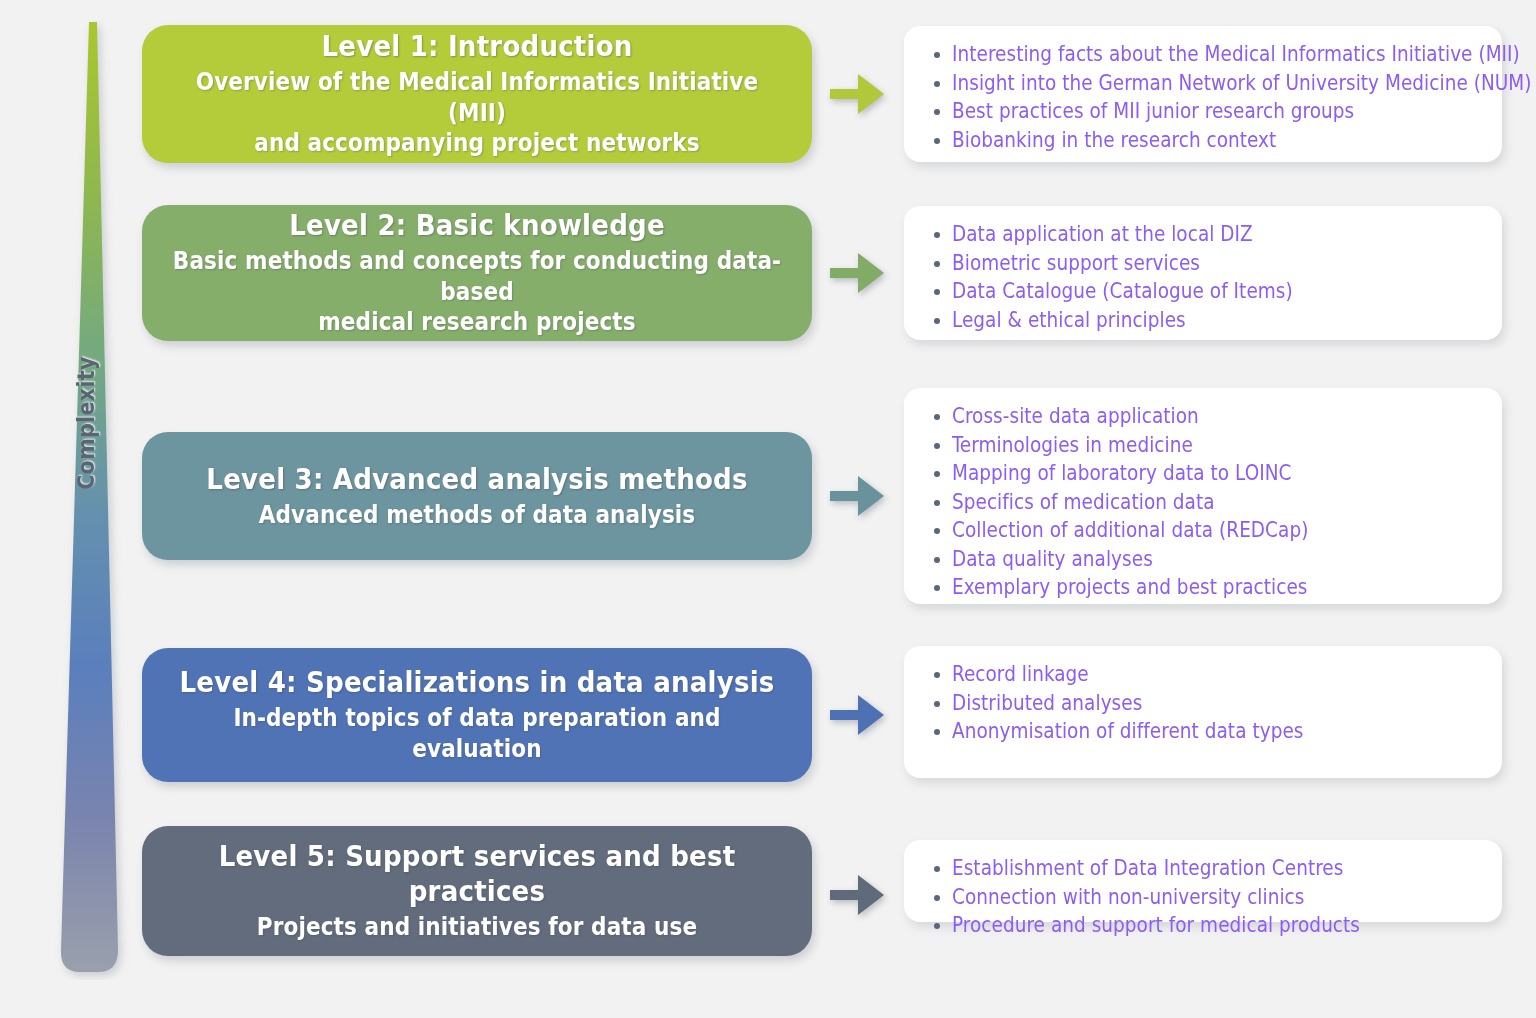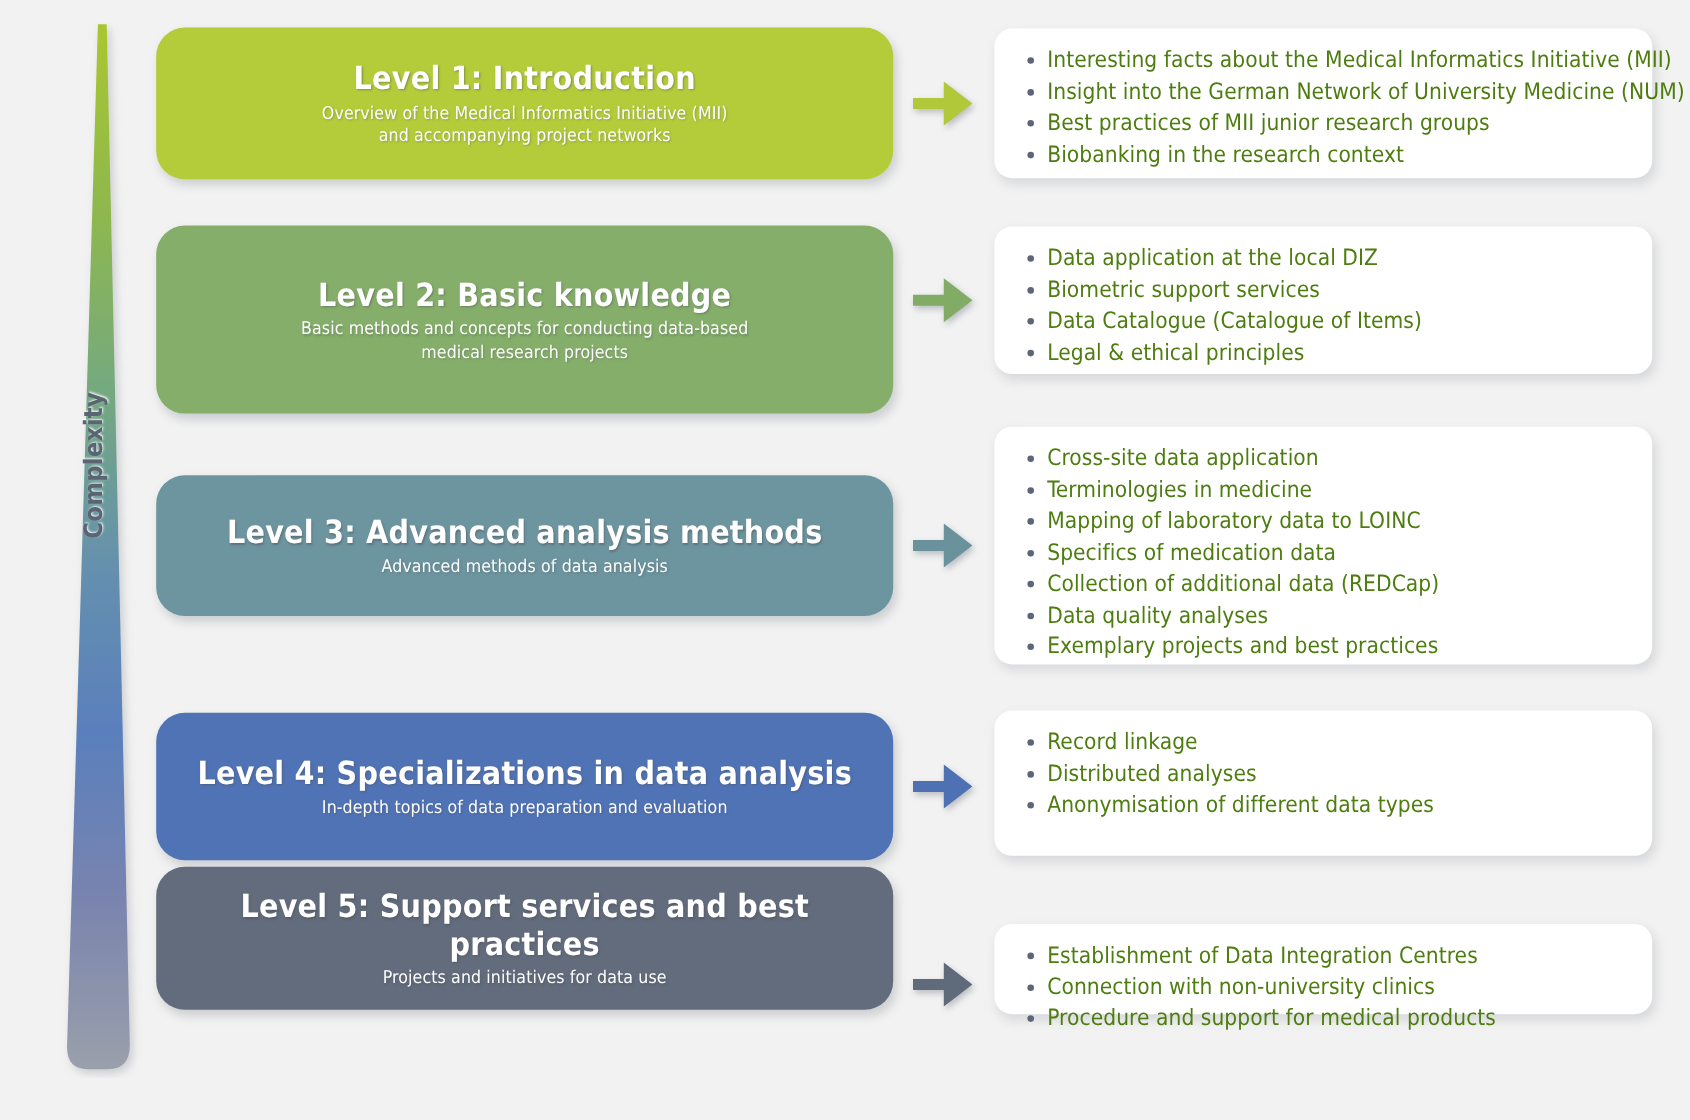--- a/index.html
+++ b/index.html
@@ -36,21 +36,21 @@
     color:#ffffff;
     padding:6px 26px;
     box-sizing:border-box;
   }
   .level-title{
     font-size:29px;font-weight:bold;line-height:1.18;
     text-shadow:1px 1px 2px rgba(70,75,80,.45);
     letter-spacing:.2px;
   }
   .level-sub{
-    font-size:16px;font-weight:normal;line-height:1.28;
+    font-size:24px;font-weight:bold;line-height:1.28;
     margin-top:4px;
     text-shadow:1px 1px 2px rgba(70,75,80,.35);
     letter-spacing:.1px;
   }
 
   
   .arrow{position:absolute;left:828px;width:60px;height:48px;}
   .arrow svg{display:block;filter:drop-shadow(2px 3px 3px rgba(120,125,135,.45));}
 
   
@@ -59,21 +59,21 @@
     background:#ffffff;
     border-radius:16px;
     box-shadow:3px 5px 10px rgba(120,125,135,.22);
     padding:14px 20px 14px 22px;
     box-sizing:border-box;
   }
   .card ul{margin:0;padding:0 0 0 26px;list-style:none;}
   .card li{
     position:relative;
     font-size:20.5px;line-height:28.5px;
-    color:#4d7c0f;
+    color:#8b5cf6;
     white-space:nowrap;
     letter-spacing:.05px;
   }
   .card li::before{
     content:"";
     position:absolute;left:-18px;top:12px;
     width:6px;height:6px;border-radius:50%;
     background:#5b6678;
   }
 </style>
@@ -120,21 +120,21 @@
       <ul>
         <li>Interesting facts about the Medical Informatics Initiative (MII)</li>
         <li>Insight into the German Network of University Medicine (NUM)</li>
         <li>Best practices of MII junior research groups</li>
         <li>Biobanking in the research context</li>
       </ul>
     </div>
   </div>
 
   <div class="row">
-    <div class="level-box" style="top:205px;height:171px;background:#86ae6b;">
+    <div class="level-box" style="top:205px;height:136px;background:#86ae6b;">
       <div class="level-title">Level 2: Basic knowledge</div>
       <div class="level-sub">
         <div>Basic methods and concepts for conducting data-based</div>
         <div>medical research projects</div>
       </div>
     </div>
     <div class="arrow" style="top:249px;">
       <svg width="60" height="48" viewBox="0 0 60 48">
         <path d="M 2 19 L 30 19 L 30 4 L 56 24 L 30 44 L 30 29 L 2 29 Z" fill="#82ab66"></path>
       </svg>
@@ -189,21 +189,21 @@
     <div class="card" style="top:646px;height:132px;">
       <ul>
         <li>Record linkage</li>
         <li>Distributed analyses</li>
         <li>Anonymisation of different data types</li>
       </ul>
     </div>
   </div>
 
   <div class="row">
-    <div class="level-box" style="top:788px;height:130px;background:#626c7d;">
+    <div class="level-box" style="top:826px;height:130px;background:#626c7d;">
       <div class="level-title">Level 5: Support services and best practices</div>
       <div class="level-sub">
         <div>Projects and initiatives for data use</div>
       </div>
     </div>
     <div class="arrow" style="top:871px;">
       <svg width="60" height="48" viewBox="0 0 60 48">
         <path d="M 2 19 L 30 19 L 30 4 L 56 24 L 30 44 L 30 29 L 2 29 Z" fill="#5f6a7a"></path>
       </svg>
     </div>

